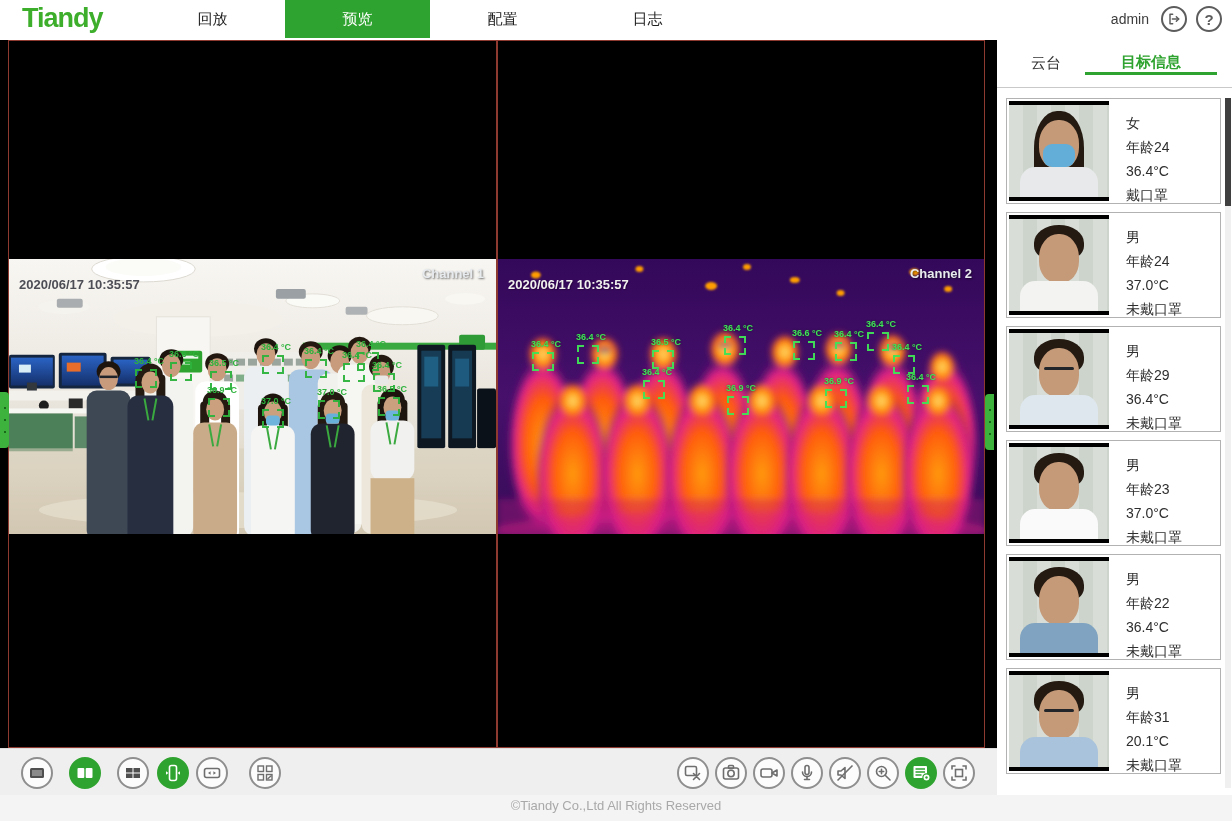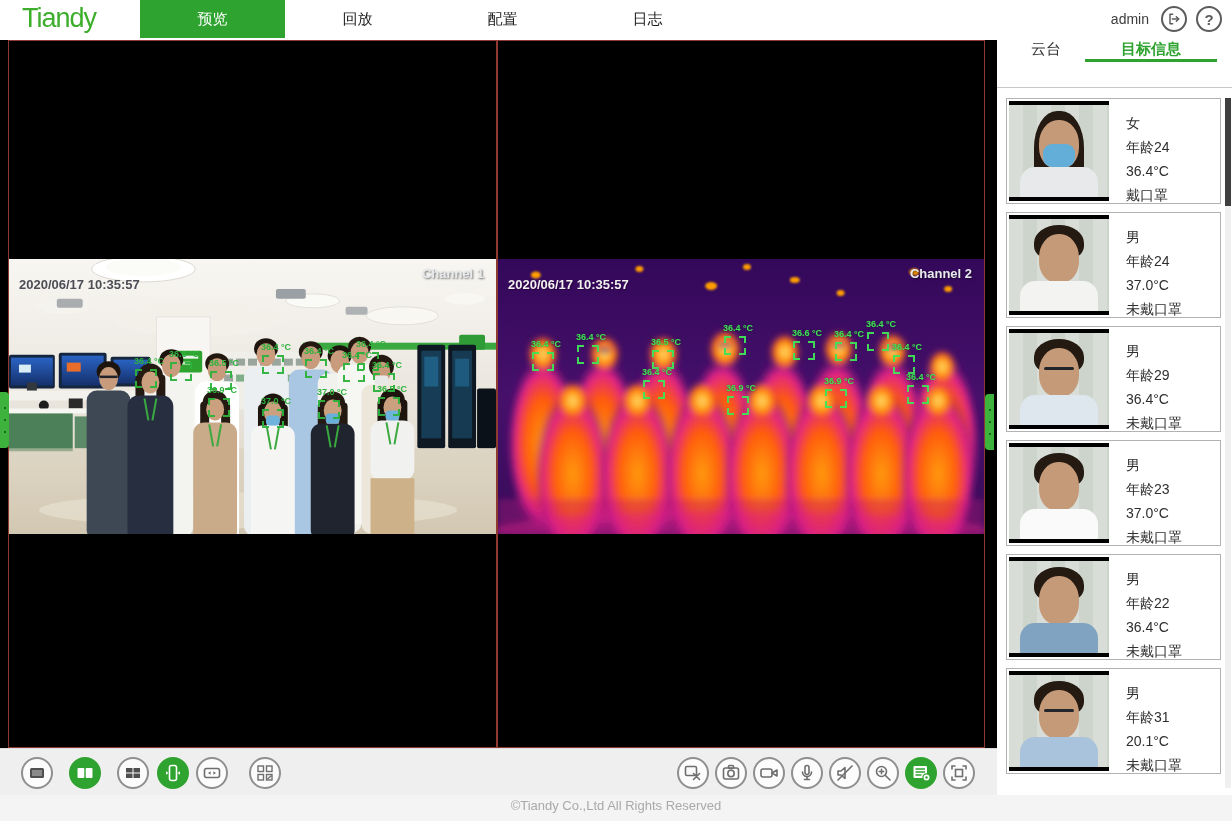--- a/index.html
+++ b/index.html
@@ -3,21 +3,21 @@
 <meta charset="utf-8">
 <style>
   html,body{margin:0;padding:0;}
   body{
     position:relative;width:1232px;height:821px;overflow:hidden;
     background:#ffffff;font-family:"Liberation Sans",sans-serif;
     -webkit-font-smoothing:antialiased;
   }
   
   .header{position:absolute;left:0;top:0;width:1232px;height:38px;background:#fff;z-index:5;}
-  .logo{position:absolute;left:22px;top:3px;font-size:27px;font-weight:400;letter-spacing:-1px;color:#3dae2b;}
+  .logo{position:absolute;left:22px;top:3px;font-size:27px;font-weight:700;letter-spacing:-1px;color:#3dae2b;}
   .tabs{position:absolute;left:140px;top:0;height:38px;display:flex;}
   .tab{width:145px;height:38px;display:flex;align-items:center;justify-content:center;
        font-size:15px;color:#1e1e1e;cursor:pointer;}
   .tab.active{background:#2fa32f;color:#fff;}
   .user-area{position:absolute;right:10px;top:0;height:38px;display:flex;align-items:center;gap:9px;}
   .user-name{font-size:14px;color:#3c3c3c;margin-right:3px;margin-left:14px;}
   .hdr-circle{width:26px;height:26px;border-radius:50%;border:2px solid #5c5c5c;box-sizing:border-box;
        display:flex;align-items:center;justify-content:center;cursor:pointer;color:#5c5c5c;
        font-size:15px;font-weight:bold;background:#fff;}
   
@@ -48,21 +48,21 @@
   .edge-handle{position:absolute;width:9px;height:56px;background-color:#3db23d;cursor:pointer;
     background-image:radial-gradient(circle,#176917 1.1px,rgba(0,0,0,0) 1.5px),
       radial-gradient(circle,#176917 1.1px,rgba(0,0,0,0) 1.5px),
       radial-gradient(circle,#176917 1.1px,rgba(0,0,0,0) 1.5px);
     background-size:4px 4px;background-repeat:no-repeat;
     background-position:2.5px 14px,2.5px 26px,2.5px 38px;}
   .handle-left{left:0;top:352px;border-radius:0 4px 4px 0;}
   .handle-right{left:985px;top:354px;border-radius:4px 0 0 4px;}
   
   .sidebar{position:absolute;left:997px;top:40px;width:235px;height:755px;background:#fff;}
-  .side-tabs{position:relative;height:47px;display:flex;align-items:flex-start;padding-left:24px;
+  .side-tabs{position:relative;height:47px;display:flex;align-items:center;padding-left:24px;
       border-bottom:1px solid #c9c9c9;}
   .side-tab{display:flex;align-items:center;justify-content:center;font-size:15px;color:#333;
       cursor:pointer;box-sizing:border-box;padding:0 10px;margin-right:14px;}
   .side-tab.active{color:#2fa32f;font-weight:bold;border-bottom:3px solid #2fa32f;width:132px;}
   .cards{position:absolute;left:9px;top:58px;width:215px;display:flex;flex-direction:column;gap:8px;}
   .card{height:106px;border:1px solid #b2b2b2;background:#fff;display:flex;box-sizing:border-box;cursor:pointer;}
   .photo{position:relative;width:100px;height:92px;margin:2px;border-top:4px solid #000;border-bottom:4px solid #000;
      overflow:hidden;flex:none;
      background:repeating-linear-gradient(90deg,#d8ded7 0 14px,#ccd4cc 14px 28px);}
   .p-hair{position:absolute;left:25px;top:6px;width:50px;height:36px;border-radius:50% 50% 42% 42%;background:#241a12;}
@@ -95,22 +95,22 @@
   
   .footer{position:absolute;left:0;top:795px;width:1232px;height:26px;background:#f4f4f4;
      text-align:center;font-size:13px;color:#a9a9a9;line-height:22px;}
 </style>
 </head>
 <body>
 
 <div class="header">
   <div class="logo">Tiandy</div>
   <div class="tabs">
-    <div class="tab active">预览</div>
-      <div class="tab">回放</div>
+    <div class="tab">回放</div>
+      <div class="tab active">预览</div>
       <div class="tab">配置</div>
       <div class="tab">日志</div>
   </div>
   <div class="user-area">
     <span class="user-name">admin</span>
     <div class="hdr-circle">
       <svg width="16" height="16" viewBox="0 0 24 24" fill="none" stroke="#5c5c5c" stroke-width="2.2" stroke-linecap="round" stroke-linejoin="round">
         <path d="M10 5 H6 v14 h4"></path>
           <path d="M9.5 12 H19"></path>
           <path d="M15.5 8.5 L19 12 l-3.5 3.5"></path>

